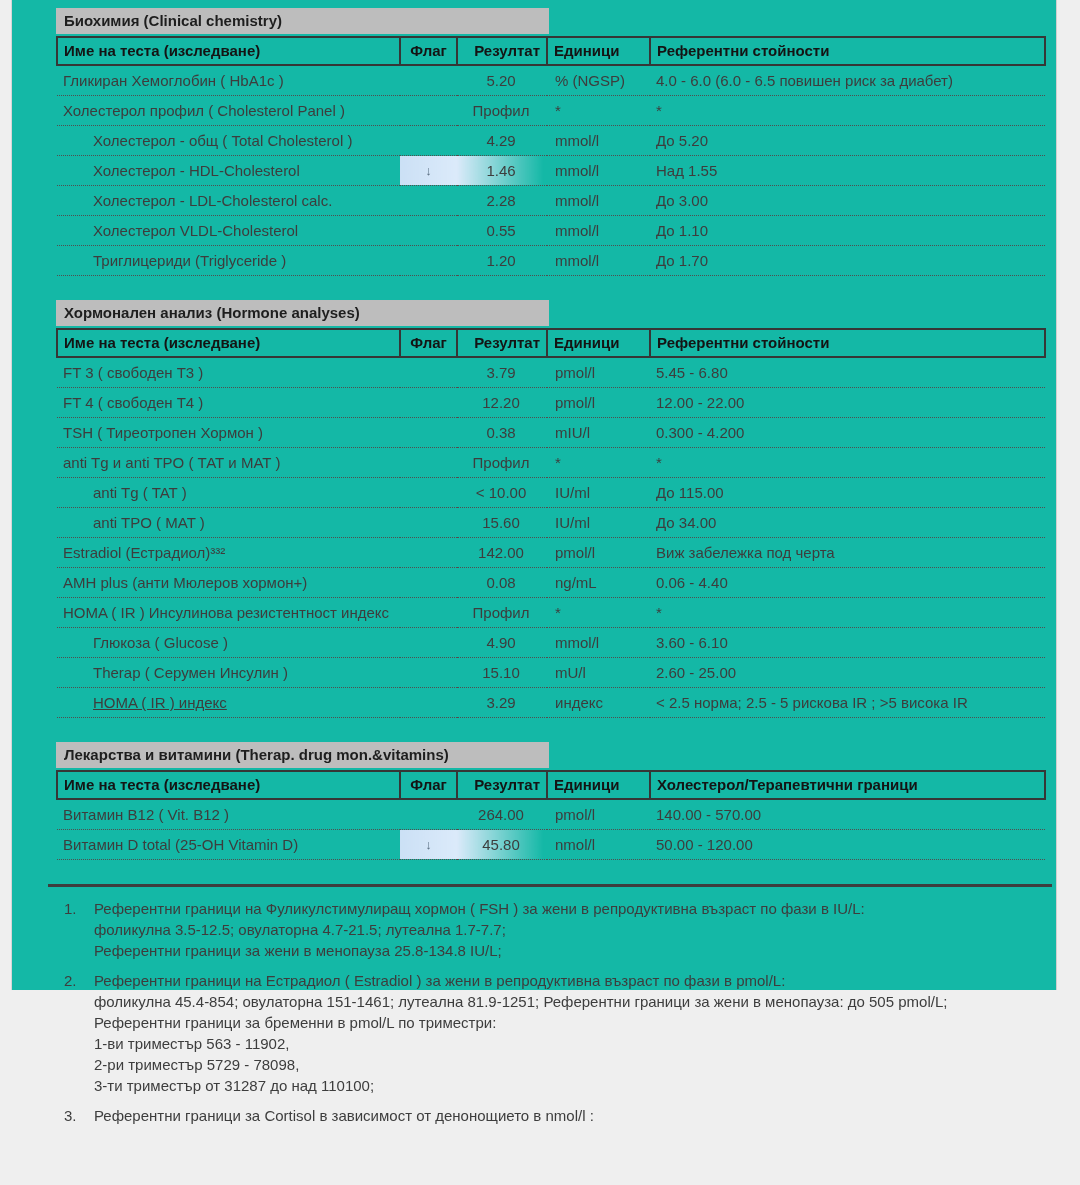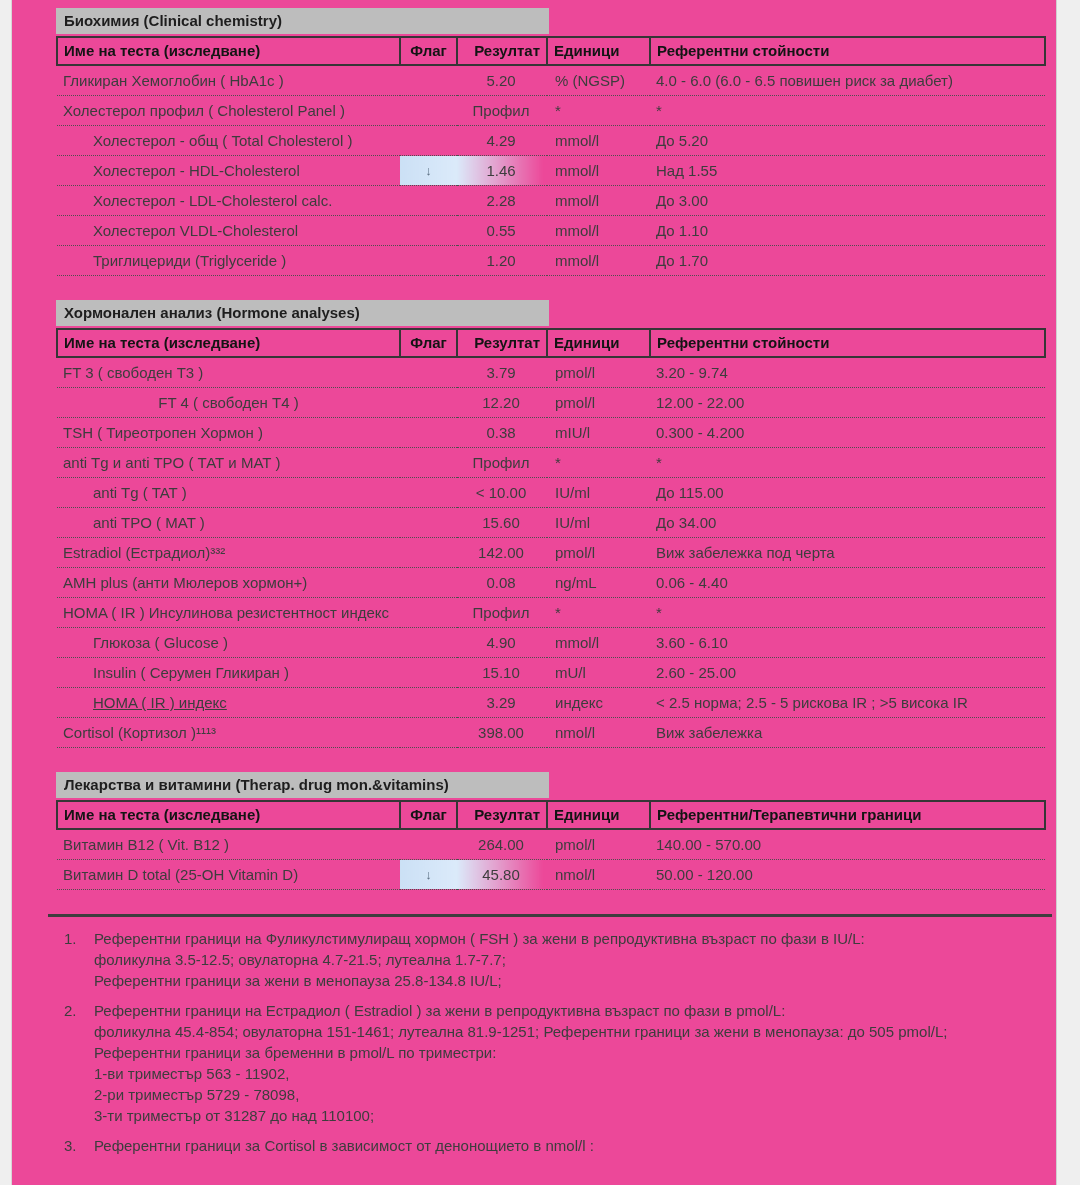--- a/index.html
+++ b/index.html
@@ -8,22 +8,22 @@
     width: 1080px;
     height: 1185px;
     overflow: hidden;
     background: #efefef;
     font-family: "Liberation Sans", sans-serif;
   }
   .page {
     box-sizing: border-box;
     margin-left: 11px;
     width: 1046px;
-    height: 1185px;
-    background: #ec4899;
+    height: 990px;
+    background: #14b8a6;
     border-left: 1px solid #d6d6d6;
     border-right: 1px solid #cfcfcf;
     padding: 8px 13px 0 44px;
   }
   .section { margin-bottom: 24px; }
   .section-title {
     box-sizing: border-box;
     width: 493px;
     background: #bdbdbd;
     color: #1e1e1e;
@@ -183,24 +183,24 @@
               <th class="col-units">Единици</th>
               <th class="col-ref">Референтни стойности</th>
             </tr>
           </thead>
           <tbody>
             <tr>
               <td class="cell-name" style="padding-left: 6px;">FT 3 ( свободен T3 )</td>
               <td class="cell-flag"></td>
               <td class="cell-result">3.79</td>
               <td class="cell-units">pmol/l</td>
-              <td class="cell-ref">3.20 - 9.74</td>
-            </tr>
-            <tr>
-              <td class="cell-name" style="padding-left: 6px; text-align: center;">FT 4 ( свободен T4 )</td>
+              <td class="cell-ref">5.45 - 6.80</td>
+            </tr>
+            <tr>
+              <td class="cell-name" style="padding-left: 6px;">FT 4 ( свободен T4 )</td>
               <td class="cell-flag"></td>
               <td class="cell-result">12.20</td>
               <td class="cell-units">pmol/l</td>
               <td class="cell-ref">12.00 - 22.00</td>
             </tr>
             <tr>
               <td class="cell-name" style="padding-left: 6px;">TSH ( Тиреотропен Хормон )</td>
               <td class="cell-flag"></td>
               <td class="cell-result">0.38</td>
               <td class="cell-units">mIU/l</td>
@@ -249,60 +249,53 @@
               <td class="cell-ref">*</td>
             </tr>
             <tr>
               <td class="cell-name" style="padding-left: 36px;">Глюкоза ( Glucose )</td>
               <td class="cell-flag"></td>
               <td class="cell-result">4.90</td>
               <td class="cell-units">mmol/l</td>
               <td class="cell-ref">3.60 - 6.10</td>
             </tr>
             <tr>
-              <td class="cell-name" style="padding-left: 36px;">Insulin ( Серумен Гликиран )</td>
+              <td class="cell-name" style="padding-left: 36px;">Therap ( Серумен Инсулин )</td>
               <td class="cell-flag"></td>
               <td class="cell-result">15.10</td>
               <td class="cell-units">mU/l</td>
               <td class="cell-ref">2.60 - 25.00</td>
             </tr>
             <tr>
               <td class="cell-name" style="padding-left: 36px; text-decoration: underline;">HOMA ( IR ) индекс</td>
               <td class="cell-flag"></td>
               <td class="cell-result">3.29</td>
               <td class="cell-units">индекс</td>
               <td class="cell-ref">&lt; 2.5 норма; 2.5 - 5 рискова IR ; &gt;5 висока IR</td>
-            </tr>
-            <tr>
-              <td class="cell-name" style="padding-left: 6px;">Cortisol (Кортизол )¹¹¹³</td>
-              <td class="cell-flag"></td>
-              <td class="cell-result">398.00</td>
-              <td class="cell-units">nmol/l</td>
-              <td class="cell-ref">Виж забележка</td>
             </tr>
           </tbody>
         </table>
       </section>
       <section class="section">
         <div class="section-title">Лекарства и витамини (Therap. drug mon.&amp;vitamins)</div>
         <table class="results">
           <colgroup>
             <col class="c-name">
             <col class="c-flag">
             <col class="c-result">
             <col class="c-units">
             <col class="c-ref">
           </colgroup>
           <thead>
             <tr>
               <th class="col-name">Име на теста (изследване)</th>
               <th class="col-flag">Флаг</th>
               <th class="col-result">Резултат</th>
               <th class="col-units">Единици</th>
-              <th class="col-ref">Референтни/Терапевтични граници</th>
+              <th class="col-ref">Холестерол/Терапевтични граници</th>
             </tr>
           </thead>
           <tbody>
             <tr>
               <td class="cell-name" style="padding-left: 6px;">Витамин B12 ( Vit. B12 )</td>
               <td class="cell-flag"></td>
               <td class="cell-result">264.00</td>
               <td class="cell-units">pmol/l</td>
               <td class="cell-ref">140.00 - 570.00</td>
             </tr>

